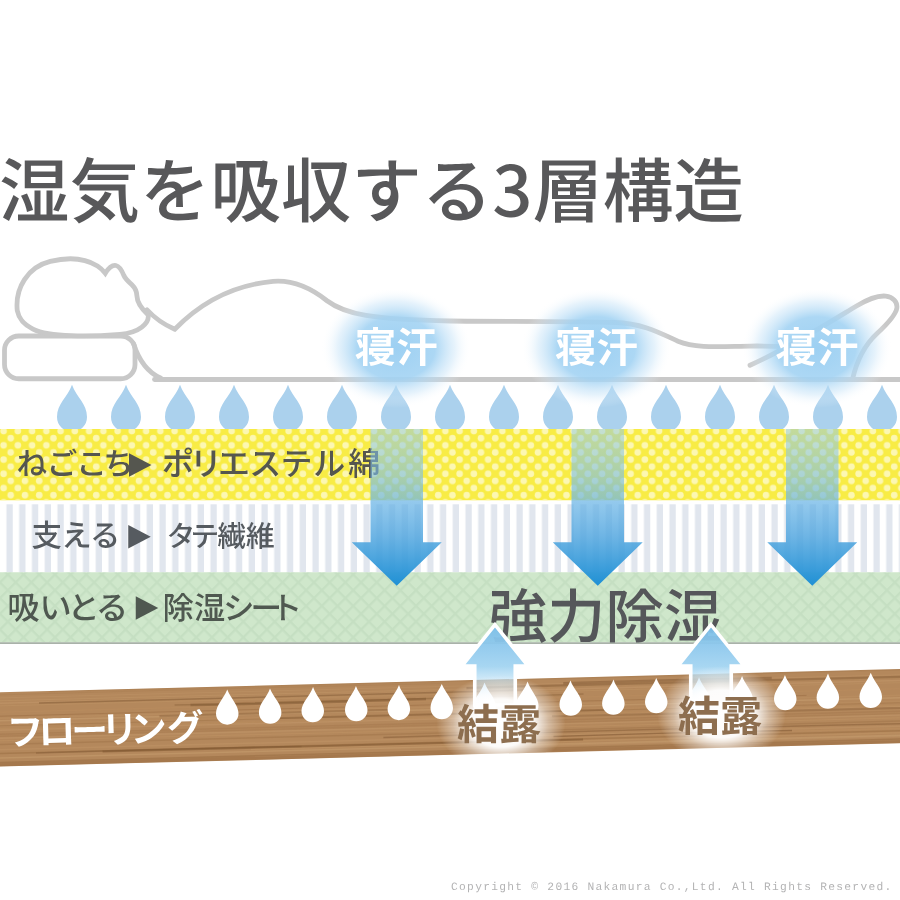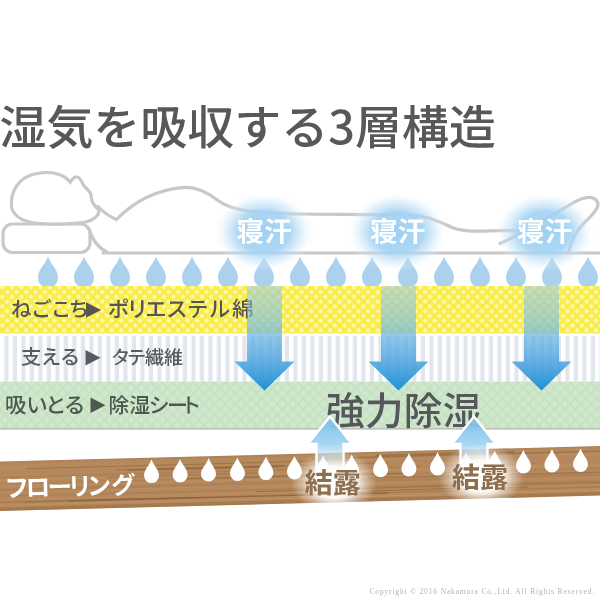--- a/index.html
+++ b/index.html
@@ -3,21 +3,21 @@
 <meta charset="utf-8">
 <style>
   html, body { margin: 0; padding: 0; background: #ffffff; }
   body { font-family: "Liberation Sans", "DejaVu Sans", sans-serif; }
   #stage { position: relative; width: 600px; height: 600px; overflow: hidden; background: #a21caf; }
   #stage > svg { position: absolute; left: 0; top: 0; }
   .ovl { position: absolute; color: transparent; white-space: nowrap; overflow: hidden;
          line-height: 1.1; user-select: text; pointer-events: none; }
   .ovl span { color: transparent; }
   #copyright { position: absolute; right: 5px; bottom: 4px; font-size: 7.5px; letter-spacing: 0.85px;
-               color: #b3b3b4; font-family: Liberation Serif, serif; }
+               color: #b3b3b4; font-family: Liberation Mono, monospace; }
 </style>
 </head>
 <body>
 
 <div id="stage">
 <svg width="600" height="600" viewBox="0 0 600 600" aria-hidden="true">
   <defs>
     <pattern id="pd" width="9.5" height="9.5" patternUnits="userSpaceOnUse">
       <circle cx="2.4" cy="2.4" r="2.2" fill="#fcf7b2"></circle>
           <circle cx="7.15" cy="7.15" r="2.2" fill="#fcf7b2"></circle>

